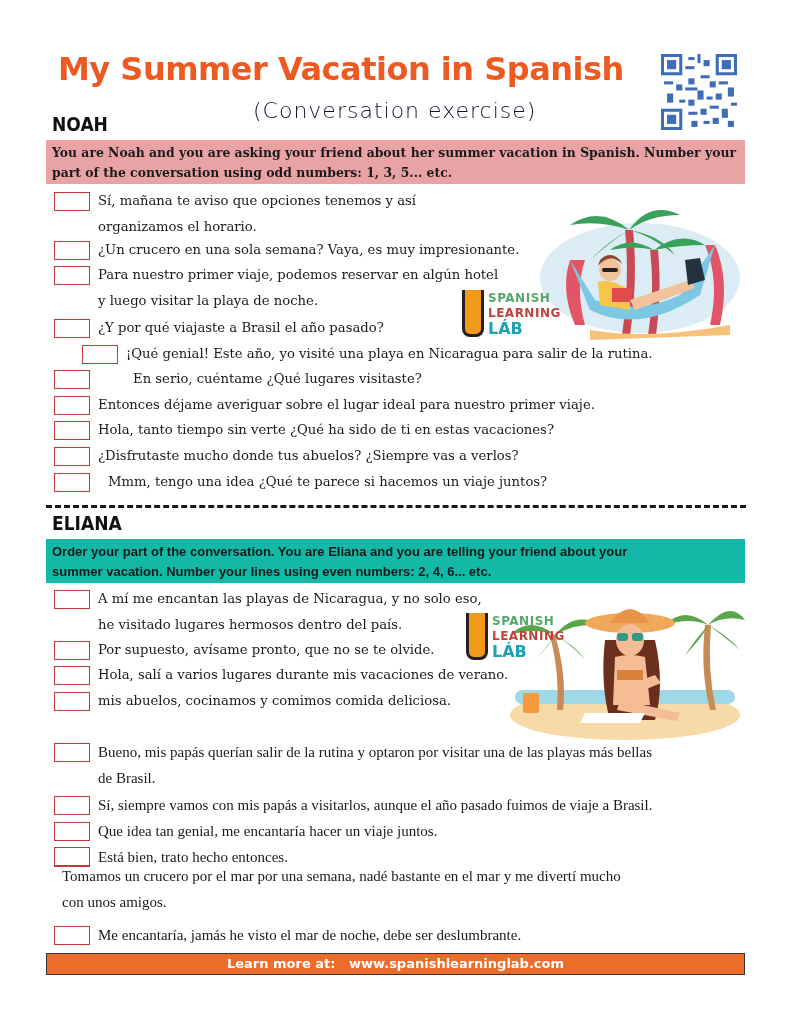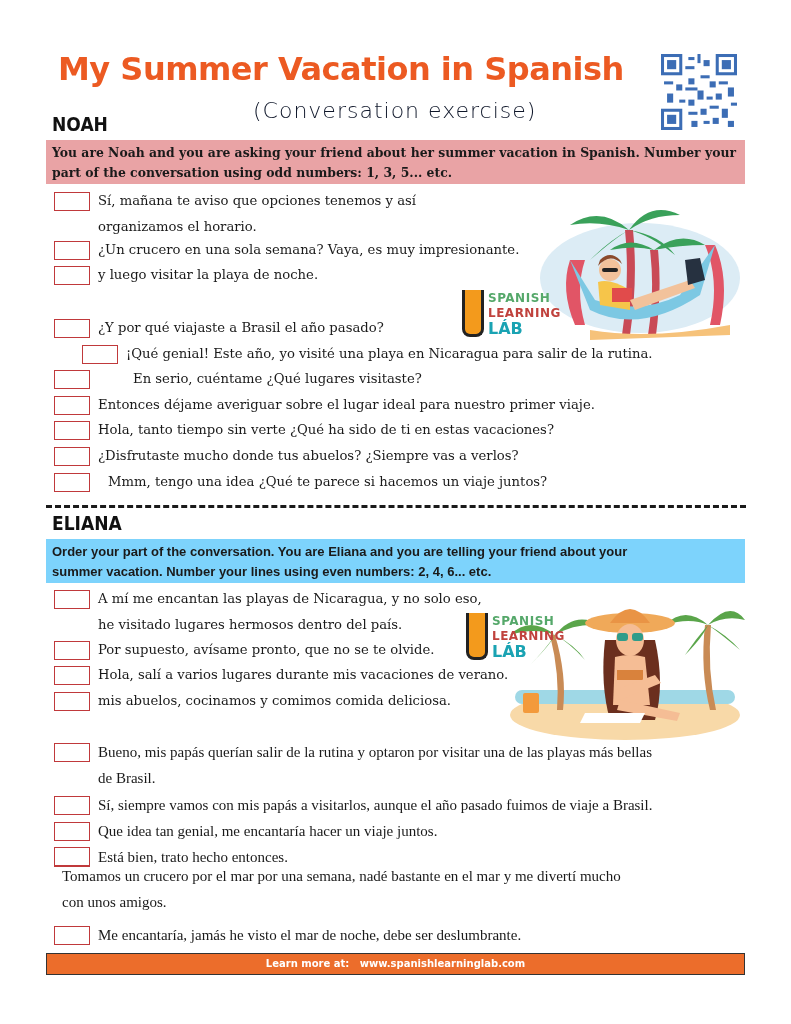--- a/index.html
+++ b/index.html
@@ -3,27 +3,27 @@
 <meta charset="utf-8">
 <style>
   html, body { margin: 0; padding: 0; background: #ffffff; }
   body { width: 791px; height: 1024px; position: relative; overflow: hidden; font-family: "DejaVu Serif", serif; color: #1a1a1a; }
   .title { position: absolute; left: 58px; top: 50px; font-family: "DejaVu Sans", sans-serif; font-weight: 900; font-size: 32px; color: #ec5a22; letter-spacing: -0.5px; white-space: nowrap; }
   .subtitle { position: absolute; left: 253px; top: 98px; font-family: "DejaVu Sans", sans-serif; font-size: 22px; color: #0f172a; letter-spacing: 1px; white-space: nowrap; font-weight: 300; }
   .qr { position: absolute; left: 661px; top: 54px; width: 76px; height: 76px; }
   .section-name { position: absolute; left: 52px; font-family: "DejaVu Sans", sans-serif; font-weight: bold; font-size: 19px; color: #111; transform: scaleX(0.9); transform-origin: left; }
   .instr { position: absolute; left: 46px; width: 699px; padding: 3px 6px; box-sizing: border-box; font-size: 12.4px; line-height: 20px; font-weight: bold; color: #1a1a1a; }
   .instr.noah { top: 140px; height: 44px; background: #e9a3a5; }
-  .instr.eliana { top: 539px; height: 44px; background: #7dd3fc; font-family: "Liberation Sans", sans-serif; font-size: 13px; }
+  .instr.eliana { top: 539px; height: 44px; background: #14b8a6; font-family: "Liberation Sans", sans-serif; font-size: 13px; }
   .row { position: absolute; left: 54px; display: flex; align-items: flex-start; }
   .box { width: 36px; height: 19px; border: 1px solid #c0393b; box-sizing: border-box; margin-top: 1px; flex-shrink: 0; background: #fff; }
   .line-text { margin-left: 8px; font-size: 13.2px; line-height: 26px; margin-top: -3px; }
   .line-text.narrow { font-family: "Liberation Serif", serif; font-size: 15px; }
   .divider { position: absolute; left: 46px; top: 505px; width: 700px; border-top: 3px dashed #1a1a1a; }
-  .footer { position: absolute; left: 46px; top: 953px; width: 699px; height: 22px; background: #ec6d2b; border: 1px solid #333; box-sizing: border-box; color: #fff; text-align: center; font-family: "DejaVu Sans", sans-serif; font-weight: bold; font-size: 10px; line-height: 20px; }
+  .footer { position: absolute; left: 46px; top: 953px; width: 699px; height: 22px; background: #ec6d2b; border: 1px solid #333; box-sizing: border-box; color: #fff; text-align: center; font-family: "DejaVu Sans", sans-serif; font-weight: bold; font-size: 13px; line-height: 20px; }
   .illus { position: absolute; }
   .logo { position: absolute; display: flex; align-items: center; }
   .logo .tube { width: 16px; height: 44px; border: 3px solid #222; border-top: none; border-radius: 0 0 8px 8px; background: #f39a1c; position: relative; }
   .logo .words { margin-left: 4px; font-family: "DejaVu Sans", sans-serif; font-weight: bold; line-height: 15px; font-size: 12px; }
   .logo .w1 { color: #55a86a; letter-spacing: 0.5px; }
   .logo .w2 { color: #c0423d; letter-spacing: 0.5px; }
   .logo .w3 { color: #1aa3b3; font-size: 16px; }
 </style>
 </head>
 <body>
@@ -86,20 +86,21 @@
     <div>organizamos el horario.</div>
   </div>
 </div>
 <div class="row" style="top:240px;">
   <div class="box"></div>
   <div class="line-text">¿Un crucero en una sola semana? Vaya, es muy impresionante.</div>
 </div>
 <div class="row" style="top:265px;">
   <div class="box"></div>
   <div class="line-text">
+    <div>Para nuestro primer viaje, podemos reservar en algún hotel</div>
     <div>y luego visitar la playa de noche.</div>
   </div>
 </div>
 <div class="row" style="top:318px;justify-content:flex-end;">
   <div class="box"></div>
   <div class="line-text">¿Y por qué viajaste a Brasil el año pasado?</div>
 </div>
 <div class="row" style="top:344px;padding-left:28px;">
   <div class="box"></div>
   <div class="line-text">¡Qué genial! Este año, yo visité una playa en Nicaragua para salir de la rutina.</div>

